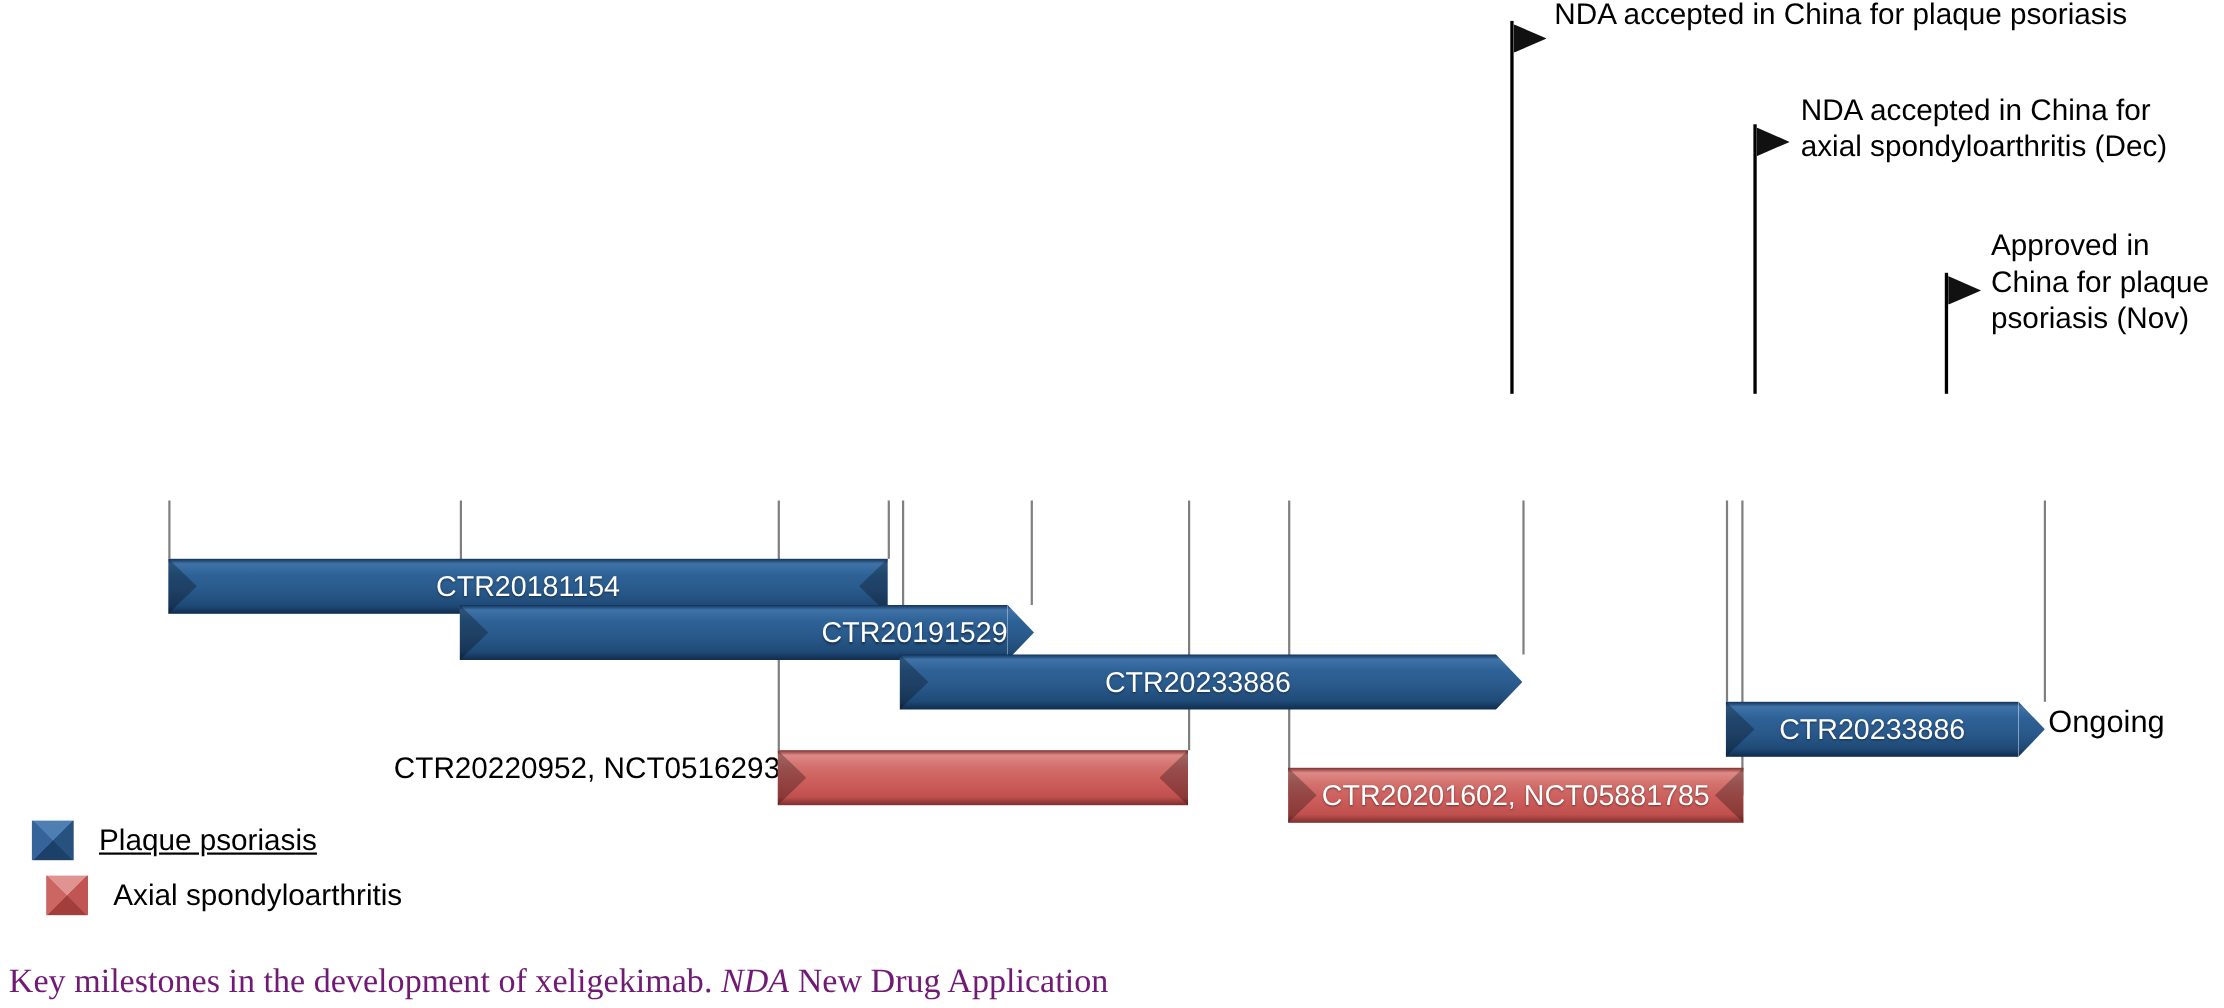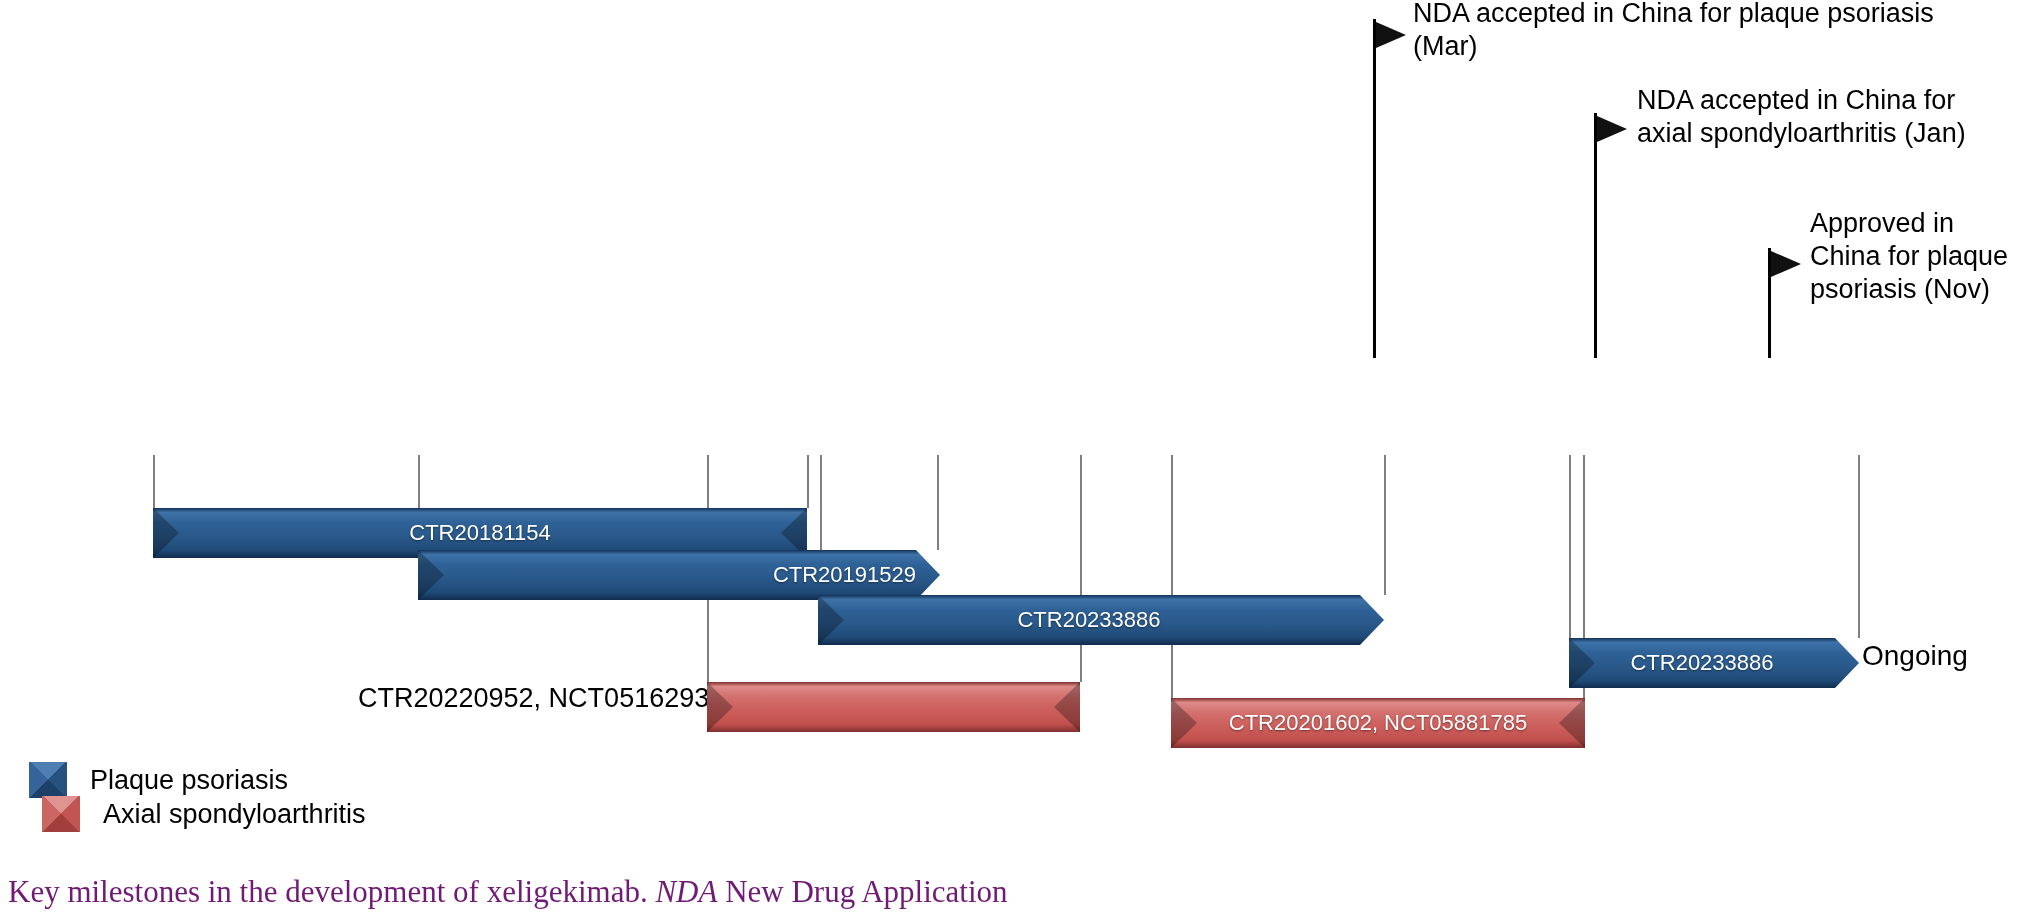--- a/index.html
+++ b/index.html
@@ -22,21 +22,21 @@
 
   
   .connector{position:absolute;width:2px;background:#7f7f7f;z-index:0;}
   .flag-pole{position:absolute;width:3px;background:#000;z-index:0;}
   .flag-tri{position:absolute;width:30px;height:26px;background:#111;
     clip-path:polygon(0 0,100% 50%,0 100%);}
   .flag-text{position:absolute;color:#000;font-size:27px;line-height:33px;
     white-space:nowrap;}
 
   
-  .trial{position:absolute;height:50px;z-index:2;color:#fff;font-size:22px;
+  .trial{position:absolute;height:50px;z-index:2;color:#fff;font-size:26px;
     display:flex;align-items:center;justify-content:center;
     text-shadow:0 1px 2px rgba(0,0,0,.45);white-space:nowrap;}
   .trial.blue{background:linear-gradient(180deg,#123258 0%,#3f73a8 9%,#2e6196 30%,
               #2a5a8c 55%,#1f4a77 85%,#102c4e 100%);}
   .trial.red{background:linear-gradient(180deg,#7e2f2e 0%,#dd8a87 9%,#d2706d 30%,
              #cd5f5c 55%,#c0504d 85%,#7e2f2e 100%);}
   .wedge-l{position:absolute;left:0;top:0;width:26px;height:100%;
     clip-path:polygon(0 0,100% 50%,0 100%);background:rgba(0,0,0,.28);}
   .wedge-r{position:absolute;right:0;top:0;width:26px;height:100%;
     clip-path:polygon(100% 0,0 50%,100% 100%);background:rgba(0,0,0,.28);}
@@ -66,27 +66,26 @@
 </head>
 <body>
 
 <div class="canvas">
 
   <div id="flags">
       <div class="flag-pole" style="left: 1373px; top: 19px; height: 339px;"></div>
       <div class="flag-tri" style="left: 1376px; top: 22px;"></div>
       <div class="flag-text" style="left: 1413px; top: -3px;">
         <div>NDA accepted in China for plaque psoriasis</div>
-        <div>(Mar)</div>
       </div>
       <div class="flag-pole" style="left: 1594px; top: 113px; height: 245px;"></div>
       <div class="flag-tri" style="left: 1597px; top: 116px;"></div>
       <div class="flag-text" style="left: 1637px; top: 84px;">
         <div>NDA accepted in China for</div>
-        <div>axial spondyloarthritis (Jan)</div>
+        <div>axial spondyloarthritis (Dec)</div>
       </div>
       <div class="flag-pole" style="left: 1768px; top: 248px; height: 110px;"></div>
       <div class="flag-tri" style="left: 1771px; top: 251px;"></div>
       <div class="flag-text" style="left: 1810px; top: 207px;">
         <div>Approved in</div>
         <div>China for plaque</div>
         <div>psoriasis (Nov)</div>
       </div>
     </div>
 
@@ -135,21 +134,21 @@
       <div class="trial blue" style="left: 1569px; top: 638px; width: 266px;">
         <div class="wedge-l"></div>
         <div class="tip"></div>
         <span>CTR20233886</span>
       </div>
     </div>
 
   <div class="ongoing">Ongoing</div>
 
   <div id="legend">
-      <div class="legend-row" style="left: 29px; top: 762px;">
+      <div class="legend-row" style="left: 29px; top: 746px; text-decoration: underline;">
         <div class="legend-swatch blue"></div>
         <span class="legend-label">Plaque psoriasis</span>
       </div>
       <div class="legend-row" style="left: 29px; top: 796px; padding-left: 13px;">
         <div class="legend-swatch red"></div>
         <span class="legend-label">Axial spondyloarthritis</span>
       </div>
     </div>
 
   <div class="caption"><span>Key milestones in the development of xeligekimab. </span><i>NDA</i><span> New Drug Application</span></div>

